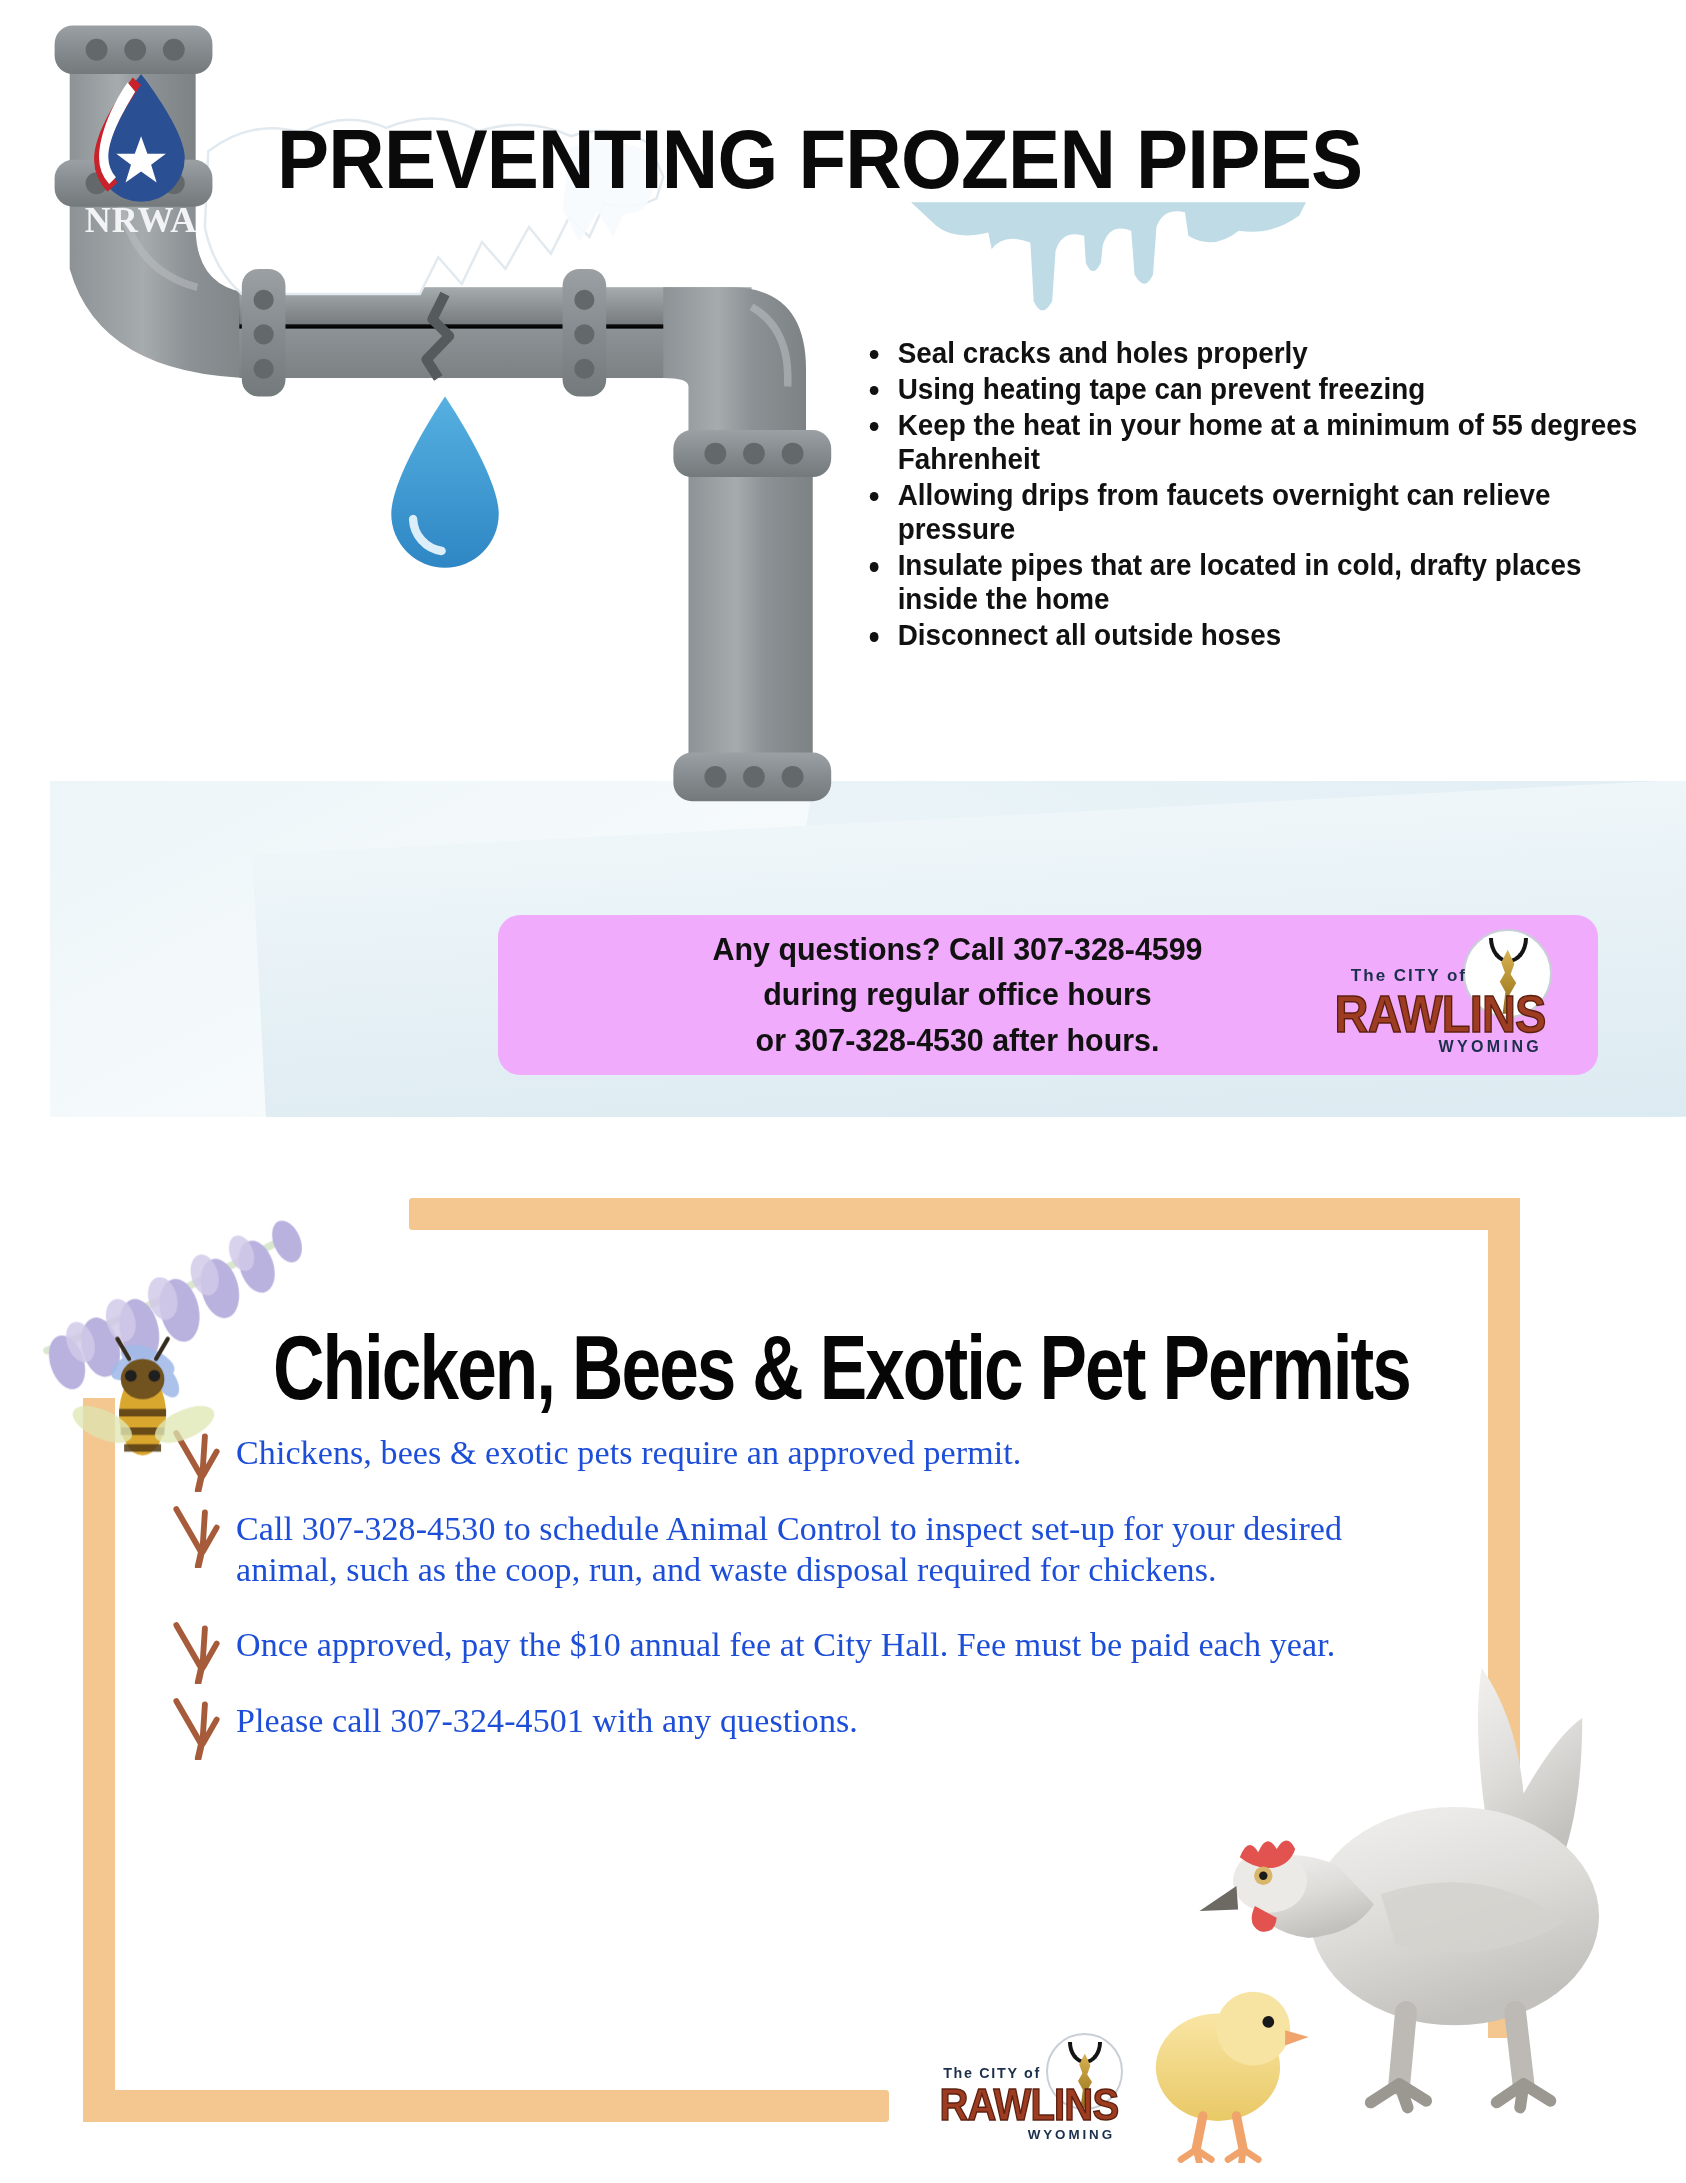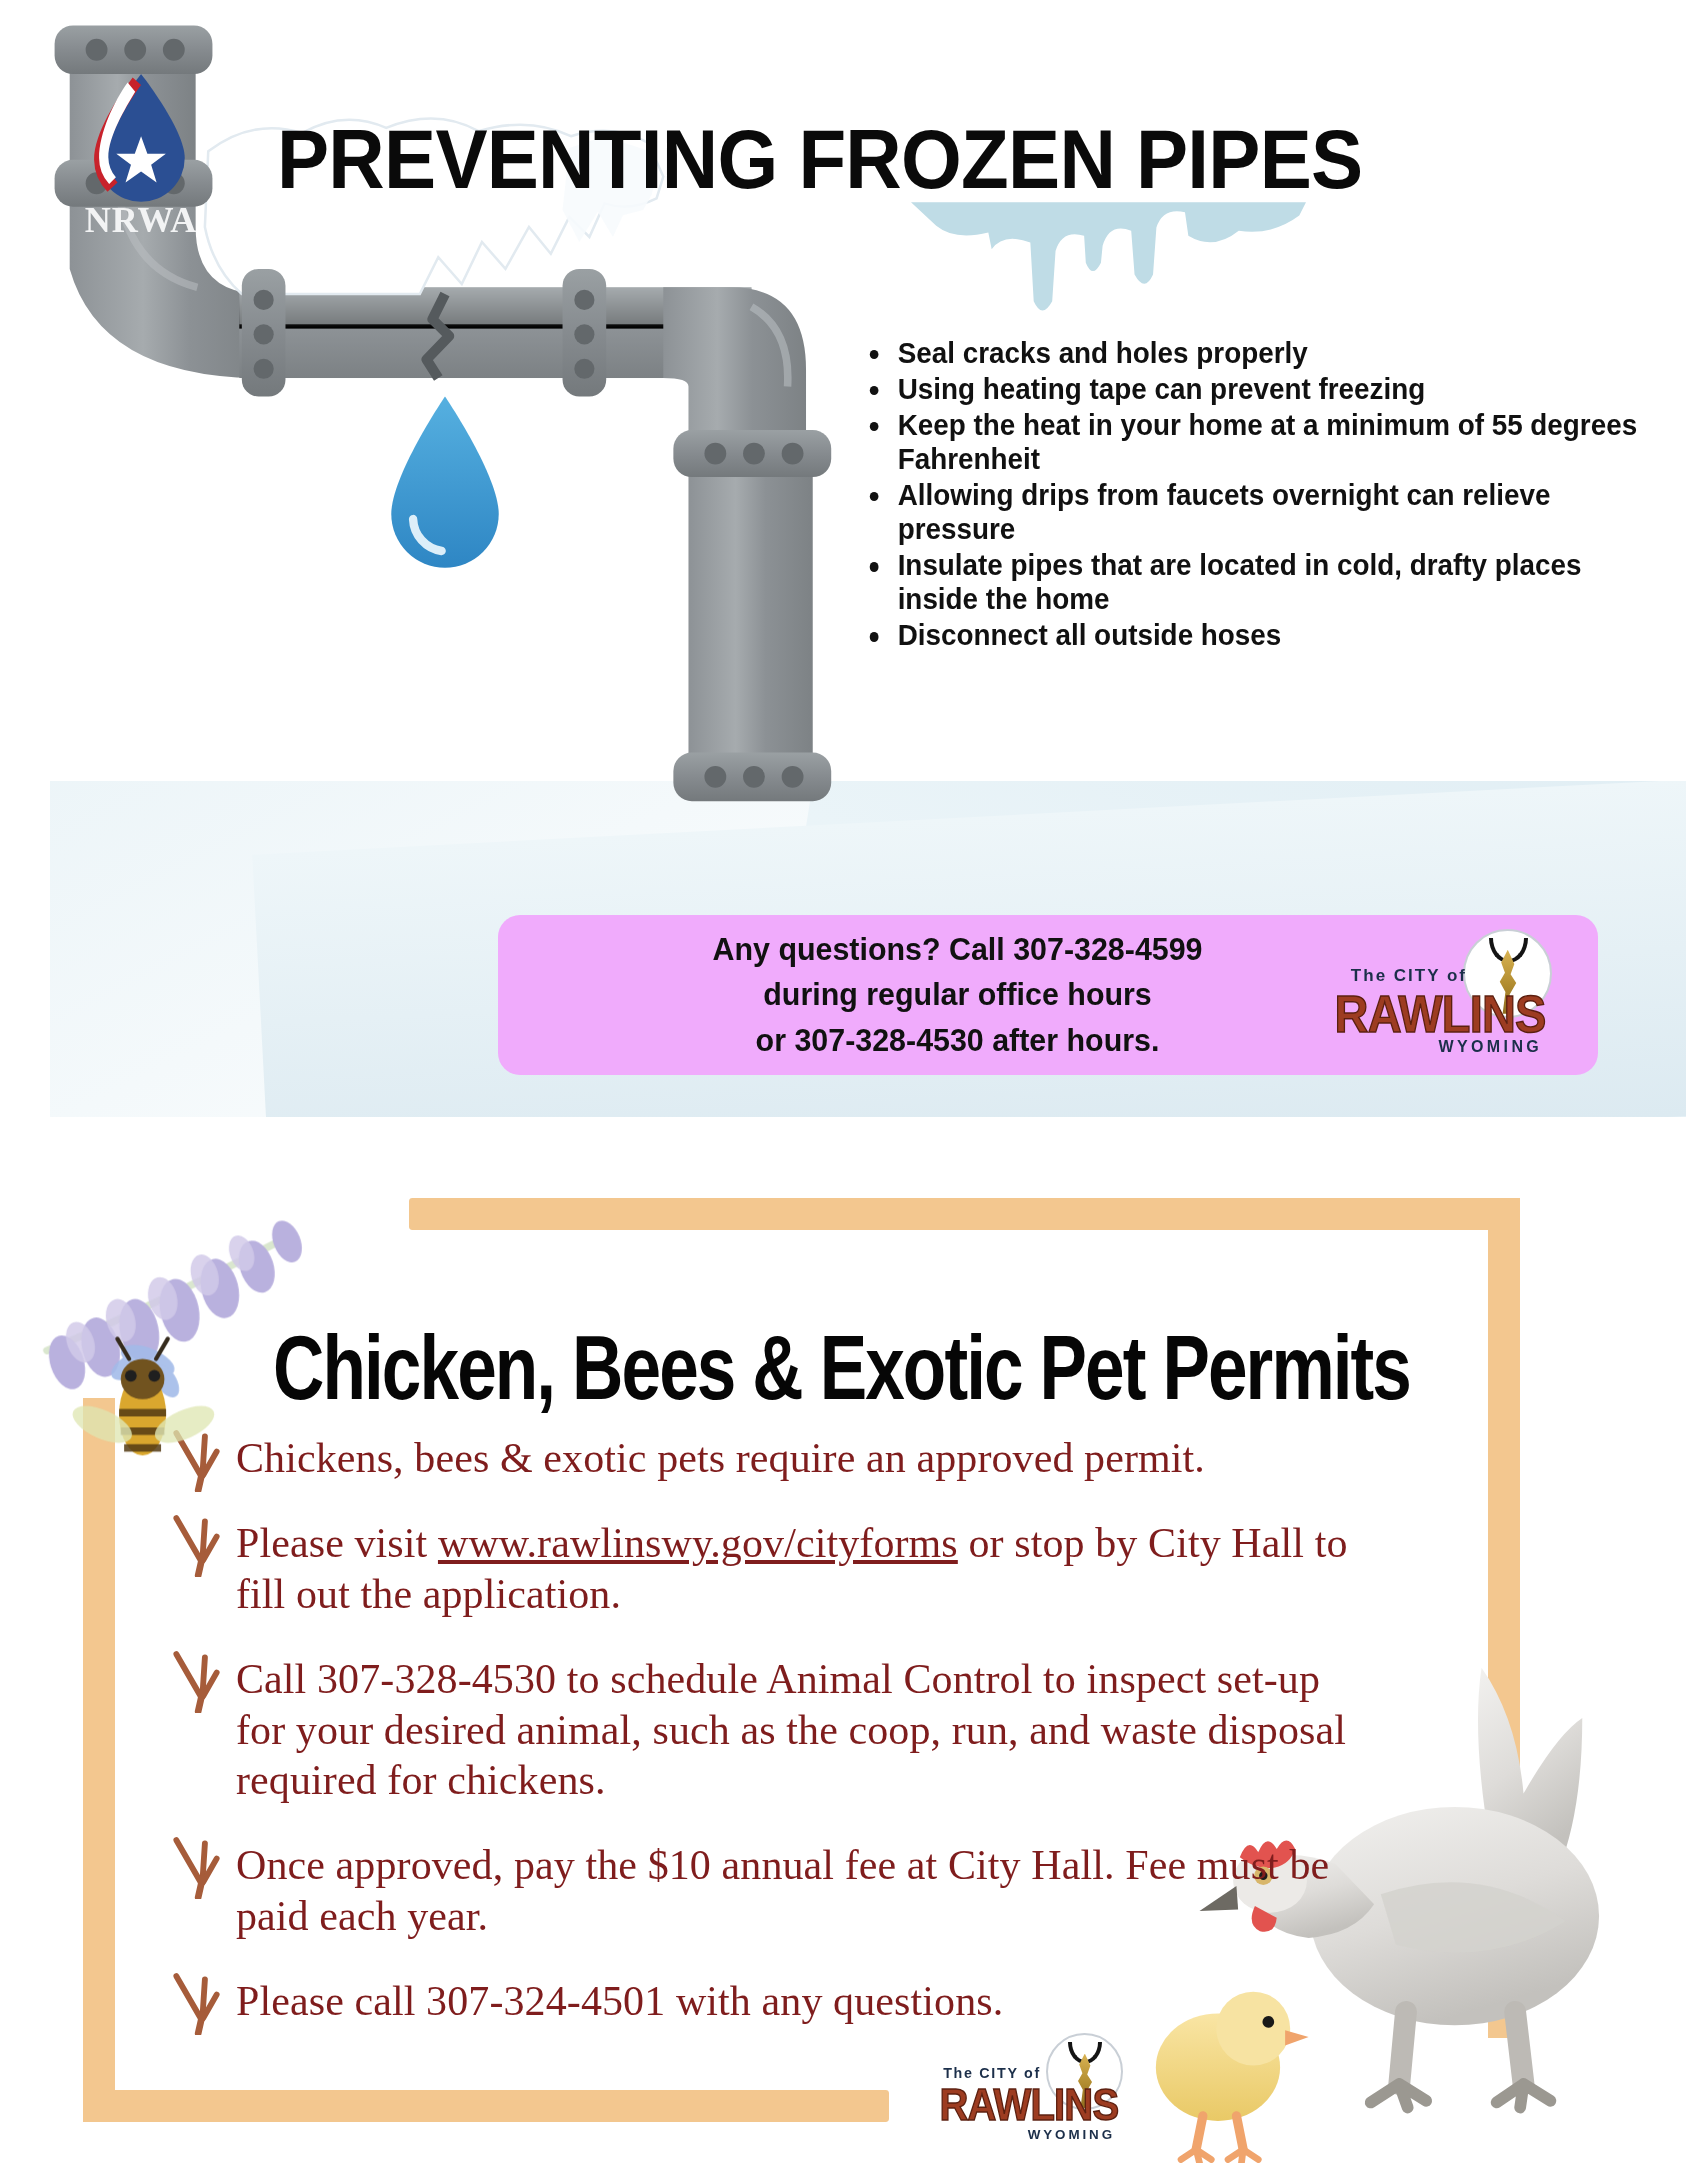--- a/index.html
+++ b/index.html
@@ -146,21 +146,21 @@
 
   #bee-sprig{ position:absolute; left:40px; top:5px; width:269px; height:277px; z-index:9; }
 
   #permit-items{ position:absolute; left:186px; top:252px; width:1192px; z-index:7; }
   .permit-item{ position:relative; margin-bottom:35px; padding-left:50px; }
   .permit-item .track{
     position:absolute; left:-18.5px; top:-5px; width:52px; height:64px;
   }
   .permit-item .ptext{
     font-family:"Liberation Serif", serif;
-    font-size:42px; line-height:1.20; color:#7f1d1d;
+    font-size:34px; line-height:1.20; color:#1d4ed8;
     letter-spacing:0.1px;
   }
   .permit-item .ptext u{ text-decoration:underline; text-underline-offset:2.5px; }
 
   #chicken-art{ position:absolute; left:1129px; top:411px; width:554px; height:571px; z-index:6; }
   #rawlins-bottom{ position:absolute; left:932px; top:857px; width:193px; height:118px; z-index:7;}
   #rawlins-bottom .rl-the-city{ font-size:14.3px; letter-spacing:1.7px; top:27px; right:84px;}
   #rawlins-bottom .rl-rawlins{ font-size:40px; top:42px; right:6.7px;}
   #rawlins-bottom .rl-wyoming{ font-size:13.4px; letter-spacing:2.9px; top:89px; right:10px;}
   #rawlins-bottom .rl-circle{ width:77px; height:77px; top:-5px; }
@@ -362,29 +362,20 @@
         </svg>
         <div class="ptext"><span>Chickens, bees &amp; exotic pets require an approved permit.</span></div>
       </div>
       <div class="permit-item">
         <svg class="track" viewBox="0 0 62 76">
           <path d="M10 6 L40 58" stroke="#a65c3a" stroke-width="7" stroke-linecap="round" fill="none"></path>
           <path d="M44 10 L41 56" stroke="#a65c3a" stroke-width="7" stroke-linecap="round" fill="none"></path>
           <path d="M58 28 L42 56" stroke="#a65c3a" stroke-width="7" stroke-linecap="round" fill="none"></path>
           <path d="M41 52 L36 74" stroke="#a65c3a" stroke-width="8" stroke-linecap="round" fill="none"></path>
         </svg>
-        <div class="ptext"><span>Please visit </span><u>www.rawlinswy.gov/cityforms</u><span> or stop by City Hall to fill out the application.</span></div>
-      </div>
-      <div class="permit-item">
-        <svg class="track" viewBox="0 0 62 76">
-          <path d="M10 6 L40 58" stroke="#a65c3a" stroke-width="7" stroke-linecap="round" fill="none"></path>
-          <path d="M44 10 L41 56" stroke="#a65c3a" stroke-width="7" stroke-linecap="round" fill="none"></path>
-          <path d="M58 28 L42 56" stroke="#a65c3a" stroke-width="7" stroke-linecap="round" fill="none"></path>
-          <path d="M41 52 L36 74" stroke="#a65c3a" stroke-width="8" stroke-linecap="round" fill="none"></path>
-        </svg>
         <div class="ptext"><span>Call 307-328-4530 to schedule Animal Control to inspect set-up for your desired animal, such as the coop, run, and waste disposal required for chickens.</span></div>
       </div>
       <div class="permit-item">
         <svg class="track" viewBox="0 0 62 76">
           <path d="M10 6 L40 58" stroke="#a65c3a" stroke-width="7" stroke-linecap="round" fill="none"></path>
           <path d="M44 10 L41 56" stroke="#a65c3a" stroke-width="7" stroke-linecap="round" fill="none"></path>
           <path d="M58 28 L42 56" stroke="#a65c3a" stroke-width="7" stroke-linecap="round" fill="none"></path>
           <path d="M41 52 L36 74" stroke="#a65c3a" stroke-width="8" stroke-linecap="round" fill="none"></path>
         </svg>
         <div class="ptext"><span>Once approved, pay the $10 annual fee at City Hall. Fee must be paid each year.</span></div>

